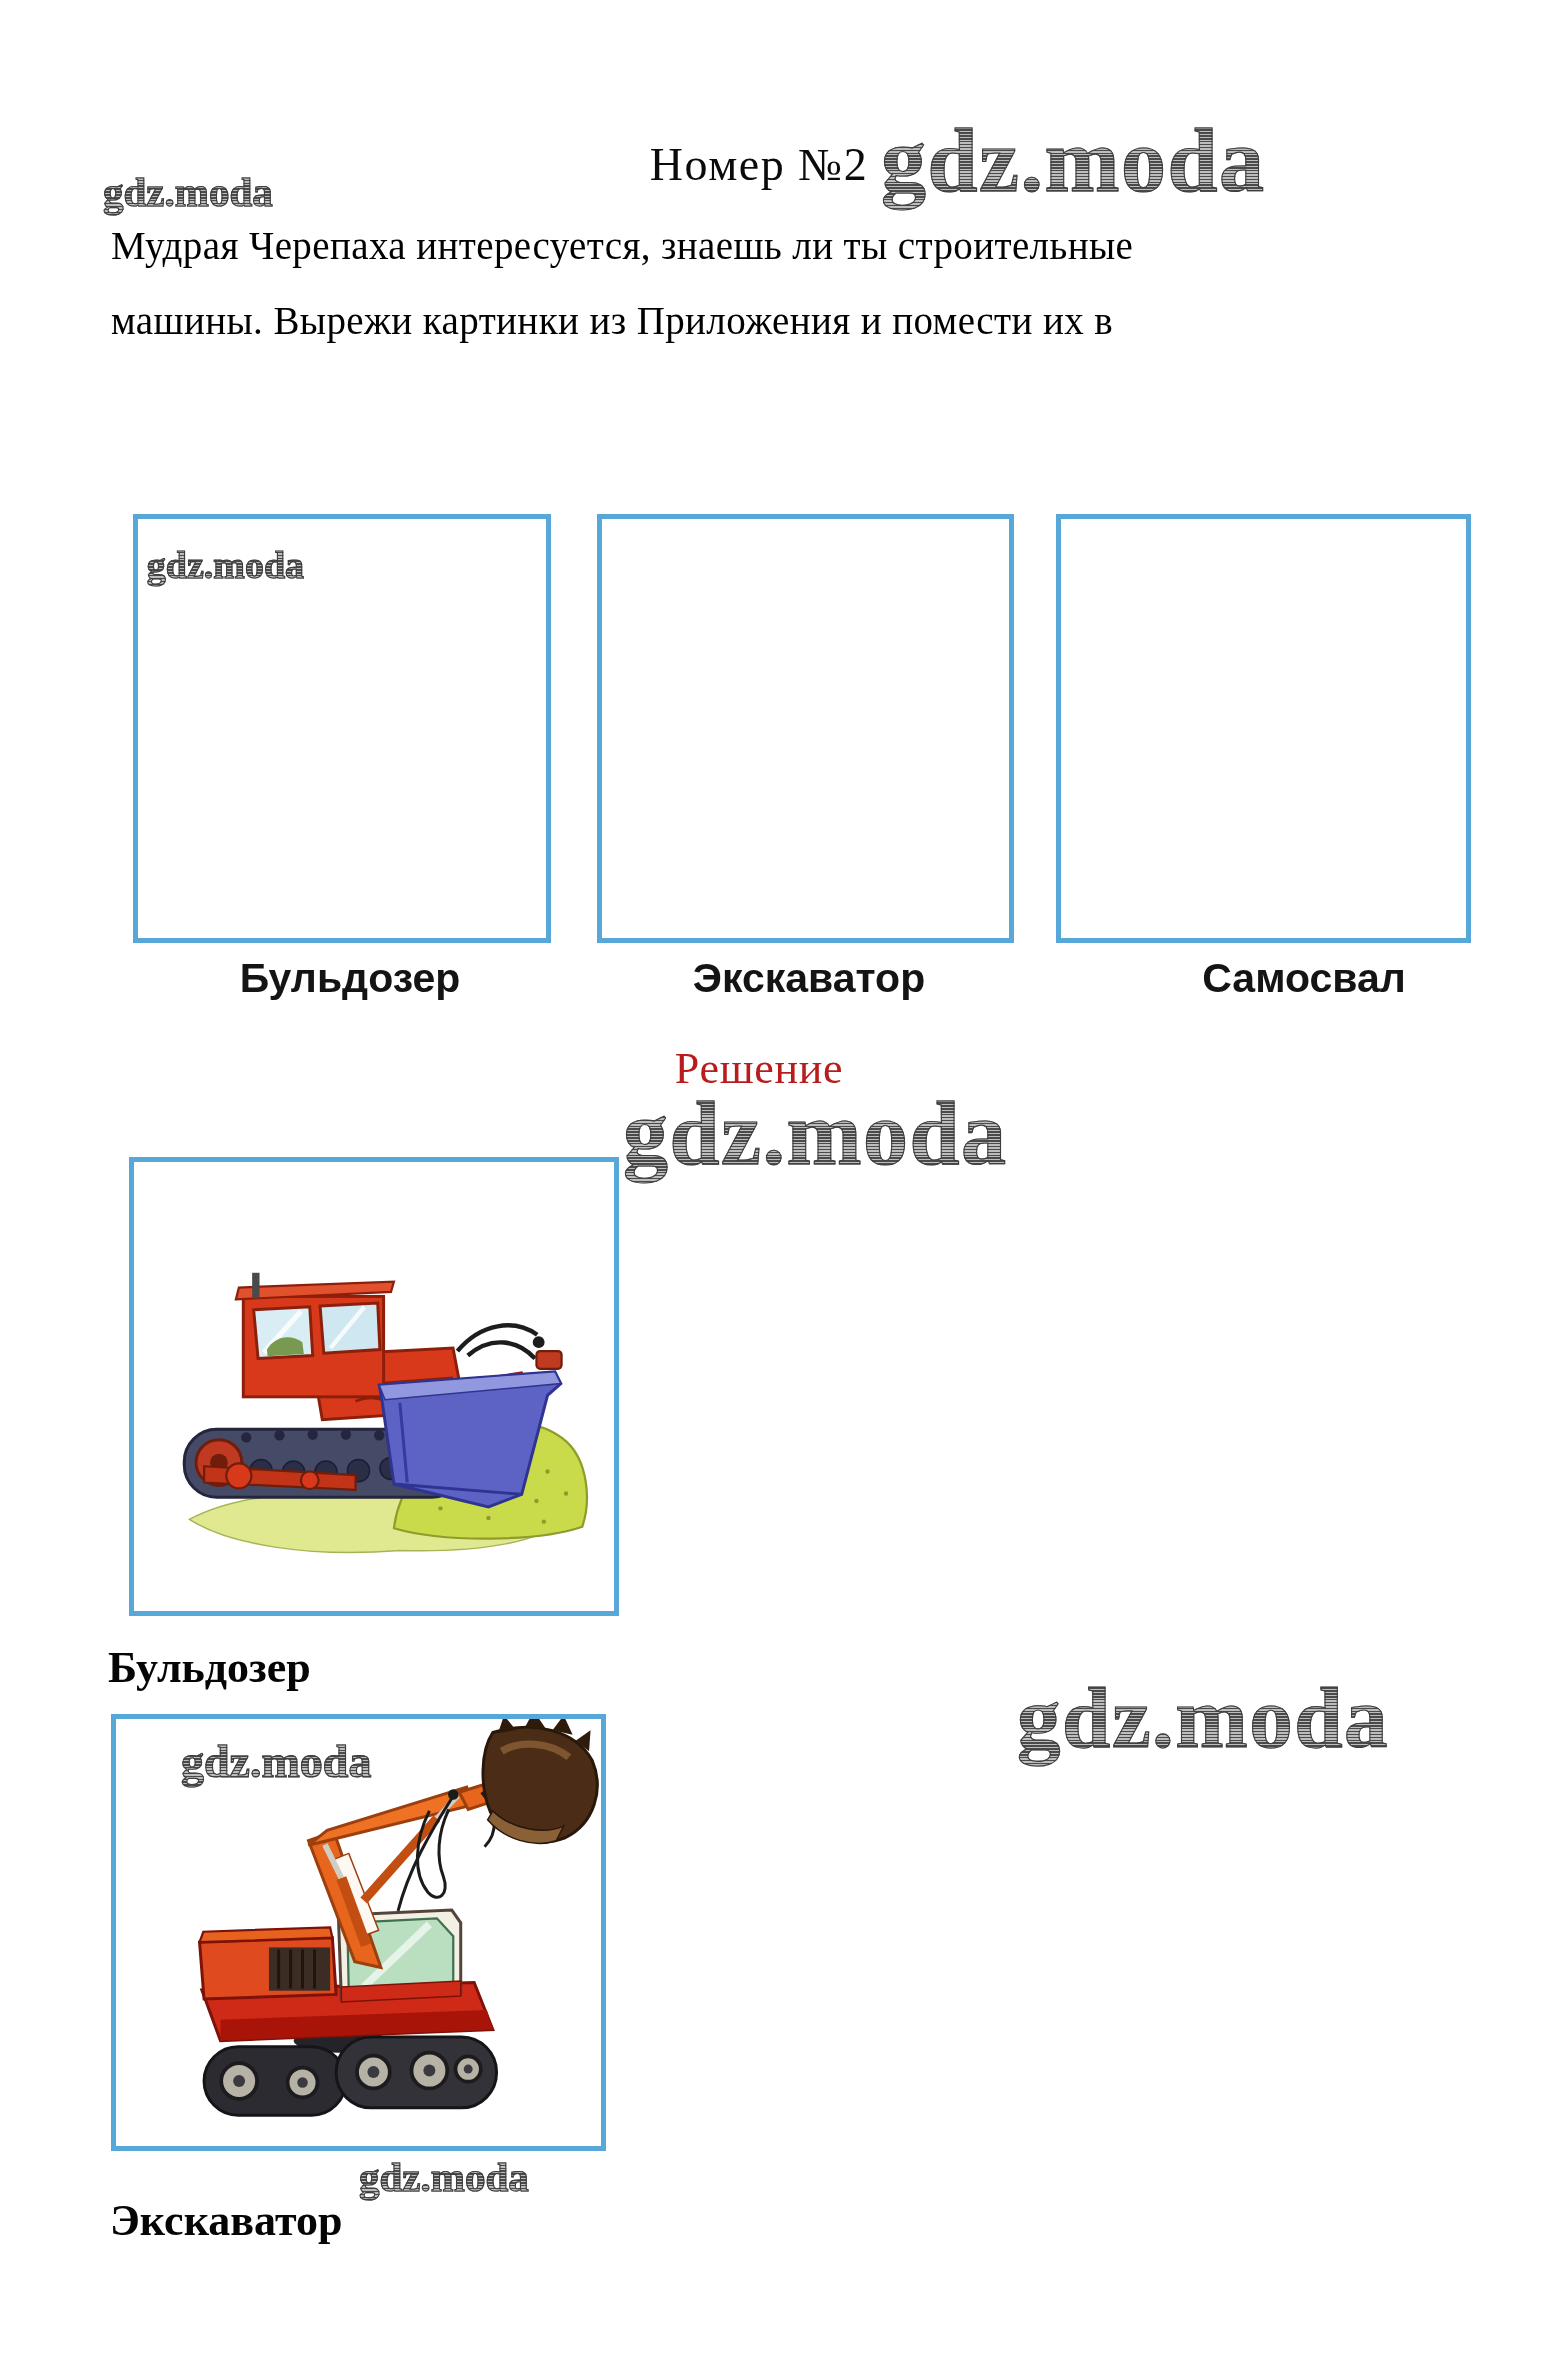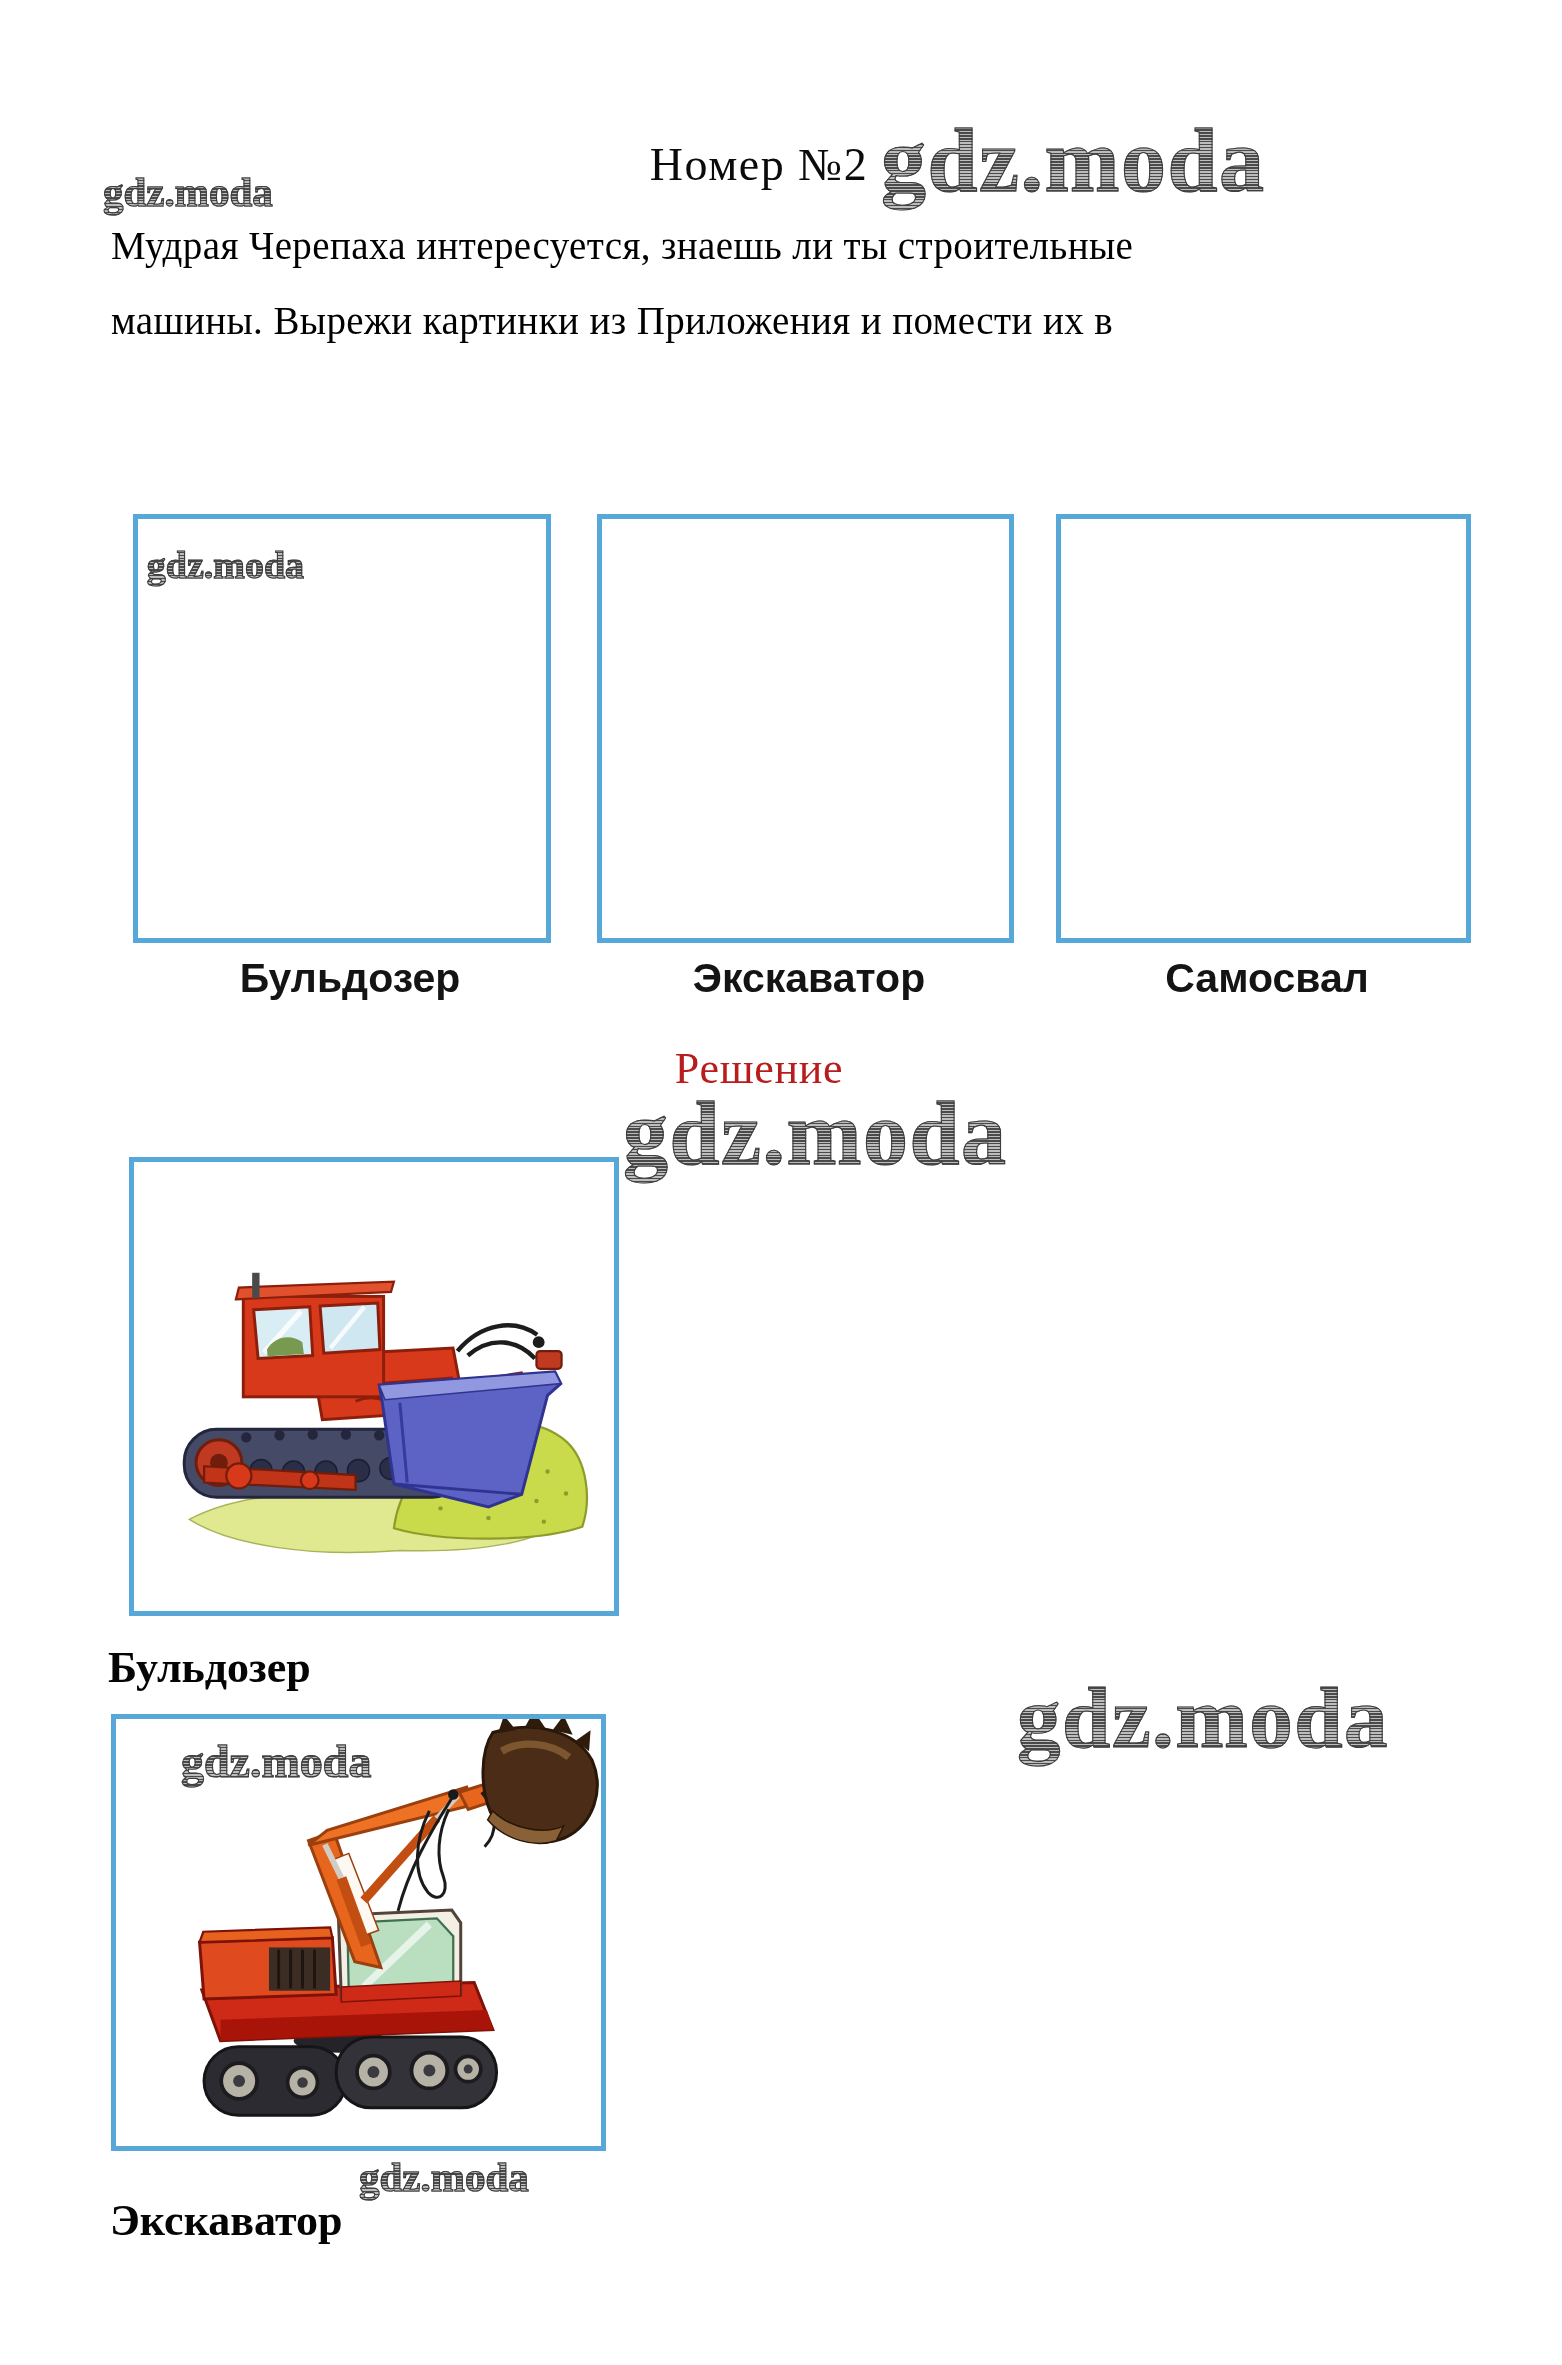--- a/index.html
+++ b/index.html
@@ -80,21 +80,21 @@
   </div>
 
   <div class="abs frame" style="left:133px;top:514px;width:418px;height:429px;">
     <div class="abs wm" style="left:8.8px;top:23.6px;font-size:38px;">gdz.moda</div>
   </div>
   <div class="abs frame" style="left:597px;top:514px;width:417px;height:429px;"></div>
   <div class="abs frame" style="left:1056px;top:514px;width:415px;height:429px;"></div>
 
   <div class="abs frame-label" style="left:350px;top:955px;">Бульдозер</div>
   <div class="abs frame-label" style="left:809px;top:955px;">Экскаватор</div>
-  <div class="abs frame-label" style="left:1267px;top:955px;">Самосвал</div>
+  <div class="abs frame-label" style="left:1304px;top:955px;">Самосвал</div>
 
   <div class="abs solution-heading nowrap" style="left:759px;top:1043px;">Решение</div>
 
   <div class="abs wm wm-lg" style="left:623px;top:1082px;">gdz.moda</div>
 
   <div class="abs frame frame-solution" style="left:129px;top:1157px;width:490px;height:459px;">
     <svg class="illustration" viewBox="0 0 650 600" preserveAspectRatio="xMidYMid meet">
 
       <path d="M75,480 C140,445 250,437 350,448 C450,440 540,455 577,478 C560,510 470,525 360,522 C240,532 130,515 75,480 Z" fill="#e0e98f" stroke="#a9b356" stroke-width="2"></path>
 

